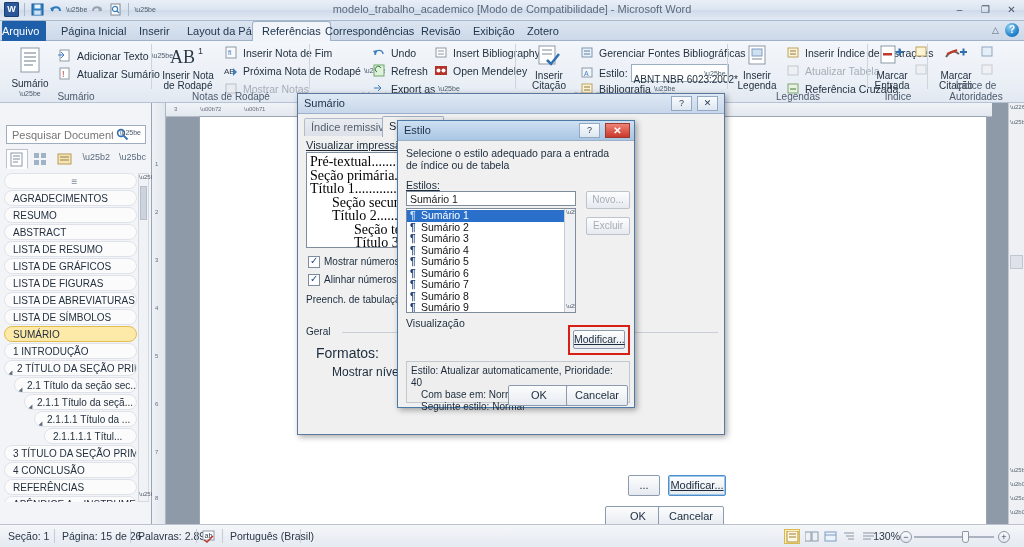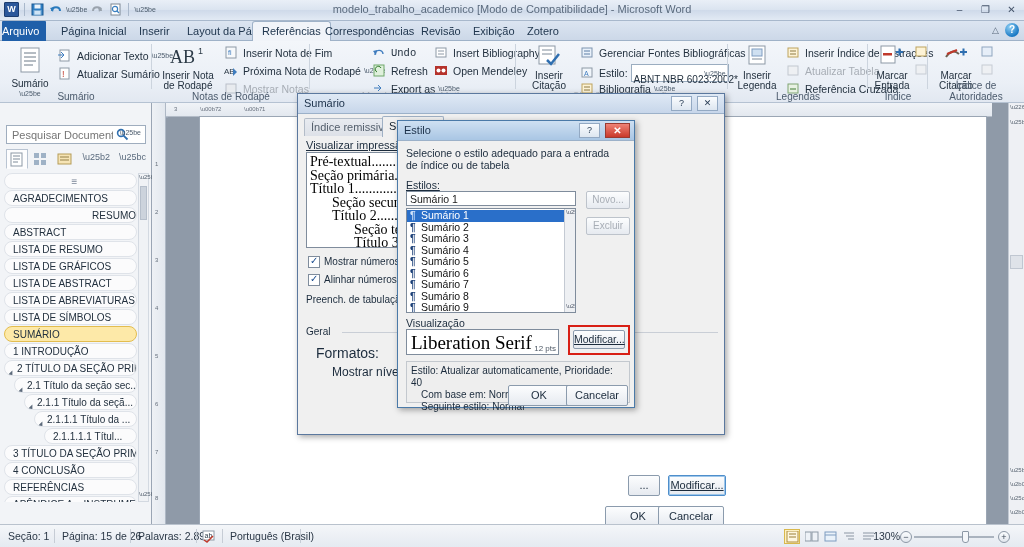--- a/index.html
+++ b/index.html
@@ -345,21 +345,21 @@
         <span class="cbox"><svg width="14" height="13">
               <rect x="2" y="2" width="10" height="9" fill="#e8ebef" stroke="#b9c0c9"></rect>
             </svg></span>
         <span>Mostrar Notas</span>
       </div>
       <div class="glabel">Notas de Rodapé</div>
       <div class="gdiv"></div>
     </div>
 
     <div class="rgroup" style="left:310px;width:206px;">
-      <div class="smrow" style="left:62px;top:5px;font-family:Liberation Mono, monospace;">
+      <div class="smrow" style="left:62px;top:5px;">
         <span class="cbox"><svg width="14" height="13">
               <path d="M3 9 C3 3, 11 3, 11 8" stroke="#3f7cbe" fill="none" stroke-width="1.4"></path>
               <path d="M1 5 l4 -1 l-1 5z" fill="#3f7cbe"></path>
             </svg></span>
         <span>Undo</span>
       </div>
       <div class="smrow" style="left:62px;top:23px;">
         <span class="cbox"><svg width="14" height="13">
               <rect x="2" y="1" width="10" height="11" fill="#dff0dc" stroke="#6fa86a"></rect>
               <path d="M5 8 a3 3 0 1 1 4 -4" stroke="#2f7a2a" fill="none"></path>
@@ -568,25 +568,25 @@
           <span>\u25b2</span>
           <span>\u25bc</span>
         </span>
       </div>
 
       <div class="navlist">
           <div class="navitem" style="margin-left: 0px; padding-left: 8px;">
             <span style="display: block; text-align: center; color: rgb(122, 134, 150);">≡</span>
           </div>
           <div class="navitem" style="margin-left: 0px; padding-left: 8px;"><span>AGRADECIMENTOS</span></div>
-          <div class="navitem" style="margin-left: 0px; padding-left: 8px; text-align: right;"><span>RESUMO</span></div>
+          <div class="navitem" style="margin-left: 0px; padding-left: 8px;"><span>RESUMO</span></div>
           <div class="navitem" style="margin-left: 0px; padding-left: 8px;"><span>ABSTRACT</span></div>
           <div class="navitem" style="margin-left: 0px; padding-left: 8px;"><span>LISTA DE RESUMO</span></div>
           <div class="navitem" style="margin-left: 0px; padding-left: 8px;"><span>LISTA DE GRÁFICOS</span></div>
-          <div class="navitem" style="margin-left: 0px; padding-left: 8px;"><span>LISTA DE ABSTRACT</span></div>
+          <div class="navitem" style="margin-left: 0px; padding-left: 8px;"><span>LISTA DE FIGURAS</span></div>
           <div class="navitem" style="margin-left: 0px; padding-left: 8px;"><span>LISTA DE ABREVIATURAS E...</span></div>
           <div class="navitem" style="margin-left: 0px; padding-left: 8px;"><span>LISTA DE SÍMBOLOS</span></div>
           <div class="navitem sel" style="margin-left: 0px; padding-left: 8px;"><span>SUMÁRIO</span></div>
           <div class="navitem" style="margin-left: 0px; padding-left: 8px;"><span>1 INTRODUÇÃO</span></div>
           <div class="navitem" style="margin-left: 0px; padding-left: 12px;"><span class="tri">◢</span><span>2 TÍTULO DA SEÇÃO PRIM...</span></div>
           <div class="navitem" style="margin-left: 10px; padding-left: 12px;"><span class="tri">◢</span><span>2.1 Título da seção sec...</span></div>
           <div class="navitem" style="margin-left: 20px; padding-left: 12px;"><span class="tri">◢</span><span>2.1.1 Título da seçã...</span></div>
           <div class="navitem" style="margin-left: 30px; padding-left: 12px;"><span class="tri">◢</span><span>2.1.1.1 Título da ...</span></div>
           <div class="navitem" style="margin-left: 40px; padding-left: 8px;"><span>2.1.1.1.1 Títul...</span></div>
           <div class="navitem" style="margin-left: 0px; padding-left: 8px;"><span>3 TÍTULO DA SEÇÃO PRIM...</span></div>
@@ -717,24 +717,20 @@
         <div class="a" style="top:0;">\u25b2</div>
         <div class="a" style="bottom:0;">\u25bc</div>
       </div>
     </div>
 
     <div class="dlgbtn dim" style="left:188px;top:70px;width:44px;height:18px;line-height:16px;font-size:10px;">Novo...</div>
     <div class="dlgbtn dim" style="left:188px;top:96px;width:44px;height:18px;line-height:16px;font-size:10px;">Excluir</div>
 
     <div class="lbl" style="left:8px;top:196px;font-size:10.5px;">Visualização</div>
 
-    <div class="fieldbox" style="left:8px;top:208px;width:153px;height:26px;">
-      <span style="position:absolute;left:4px;top:2px;font-family:'Liberation Serif',serif;font-size:19px;color:#000;">Liberation Serif</span>
-      <span style="position:absolute;right:2px;bottom:1px;font-size:8px;color:#4d5865;">12 pts</span>
-    </div>
 
     <div class="redring" style="left:170px;top:204px;width:62px;height:30px;"></div>
     <div class="dlgbtn" style="left:175px;top:209px;width:52px;height:19px;line-height:17px;font-size:10.5px;">
       <span class="u">Modificar...</span>
     </div>
 
     <div class="infobox" style="left:8px;top:240px;width:224px;height:42px;">
       <div>Estilo: Atualizar automaticamente, Prioridade: 40</div>
       <div style="padding-left:10px;">Com base em: Normal</div>
       <div style="padding-left:10px;">Seguinte estilo: Normal</div>

